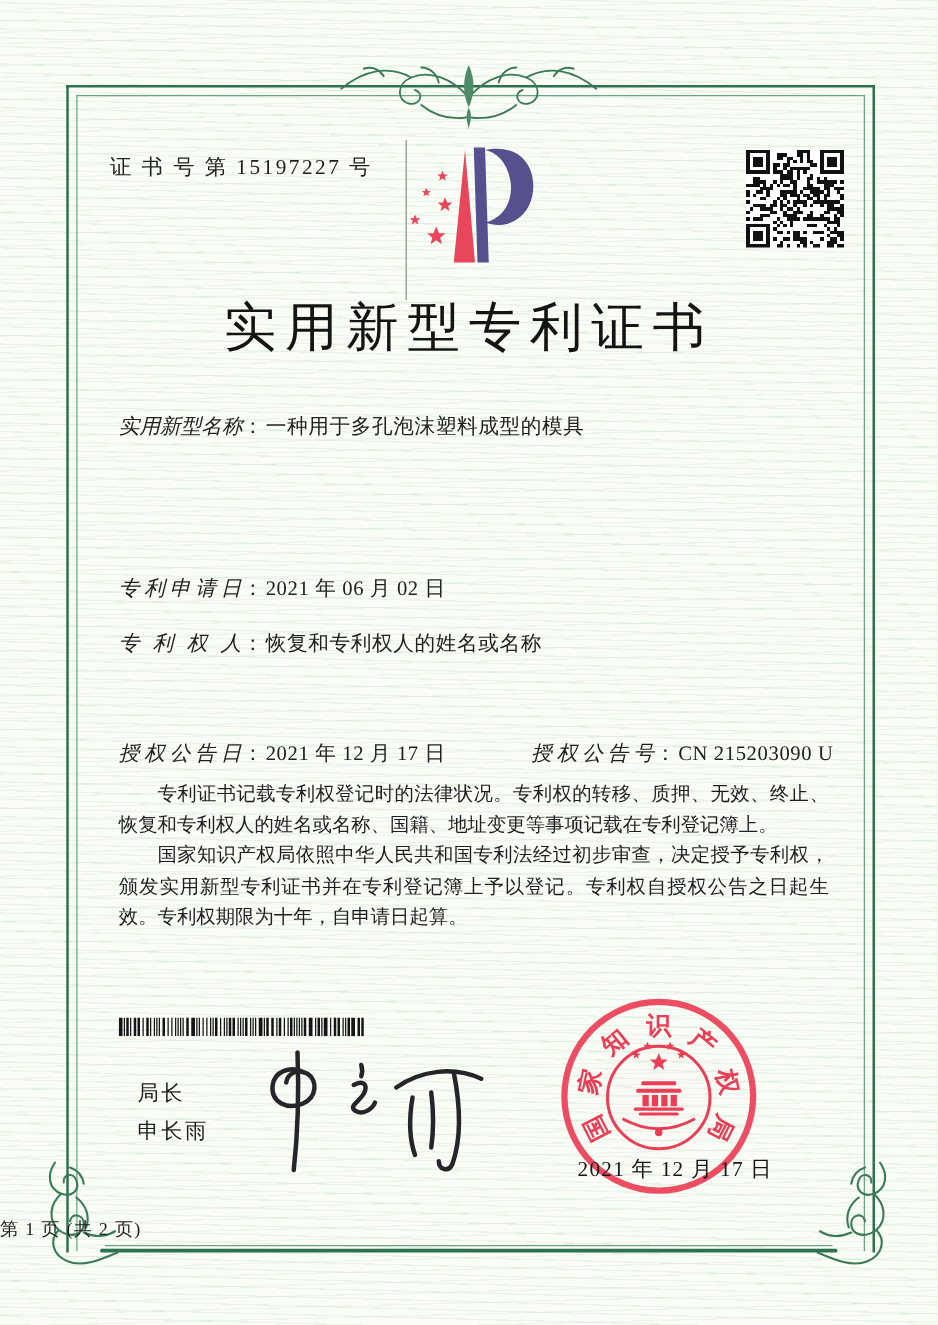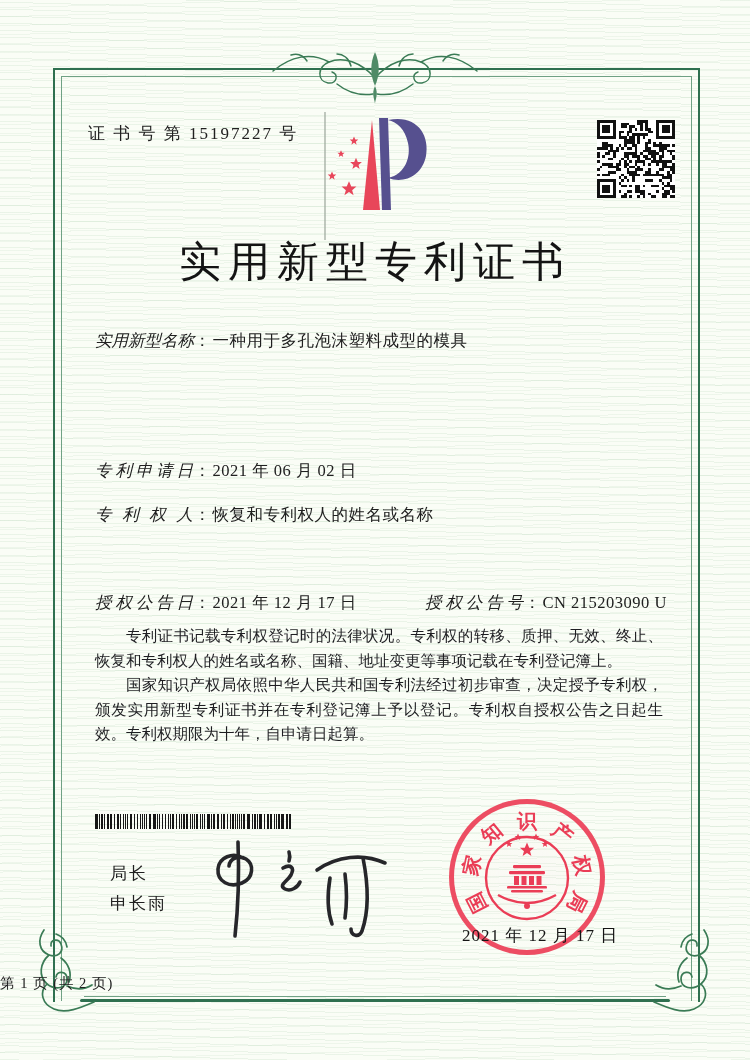--- a/index.html
+++ b/index.html
@@ -37,21 +37,21 @@
   .val{letter-spacing:.5px;}
   .f1{top:330px}.f2{top:374px}.f3{top:417px}.f4{top:460px}.f5{top:504px}.f6{top:548px}.f7{top:592px}
   .grant-no{position:absolute;left:405px;top:592px;font-size:16.5px;white-space:nowrap;margin-left:20px;}
 
   .paras{position:absolute;left:95px;top:624px;width:568px;font-size:15.5px;line-height:24.5px;
     text-align:justify;color:#1e1e22;}
   .paras p{margin:0;text-indent:2em;}
 
   .barcode{position:absolute;left:95px;top:814px;width:198px;height:15px;}
 
-  .officer{position:absolute;left:110px;top:860px;font-size:17px;line-height:30px;letter-spacing:2px;font-family:Liberation Mono, monospace;}
+  .officer{position:absolute;left:110px;top:860px;font-size:17px;line-height:30px;letter-spacing:2px;}
   .sig{position:absolute;left:205px;top:838px;}
 
   .seal{position:absolute;left:449px;top:799px;width:156px;height:156px;border-radius:50%;
     border:5px solid rgba(235,62,86,.92);box-sizing:border-box;
     background:radial-gradient(circle,rgba(255,230,234,.18),transparent 70%);}
   .seal-text{position:absolute;inset:0;}
   .seal-text span{position:absolute;left:50%;top:50%;font-size:20px;font-weight:700;color:#ea3d56;
     transform-origin:center;}
   .seal-text span:nth-child(1){transform:translate(-50%,-50%) rotate(-117deg) translateY(-56px);}
   .seal-text span:nth-child(2){transform:translate(-50%,-50%) rotate(-78deg)  translateY(-56px);}

